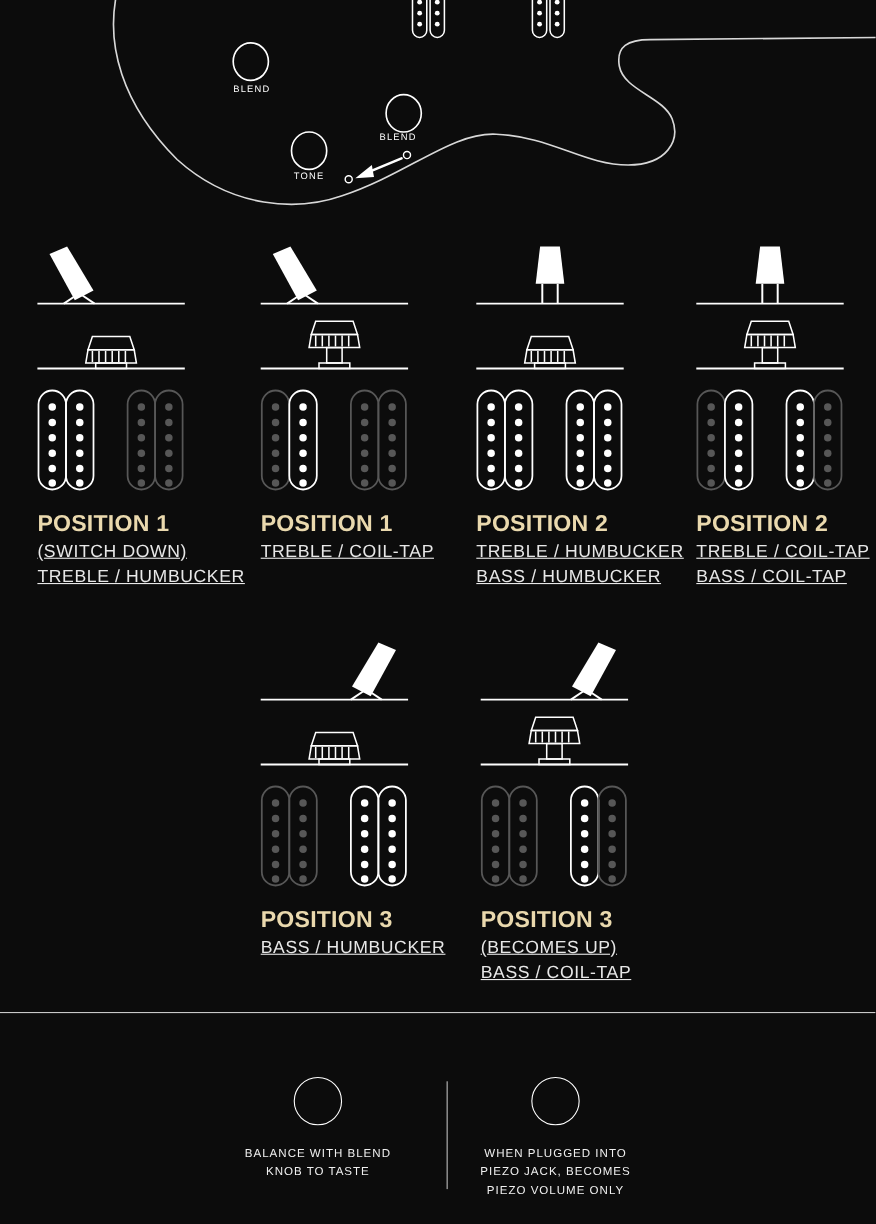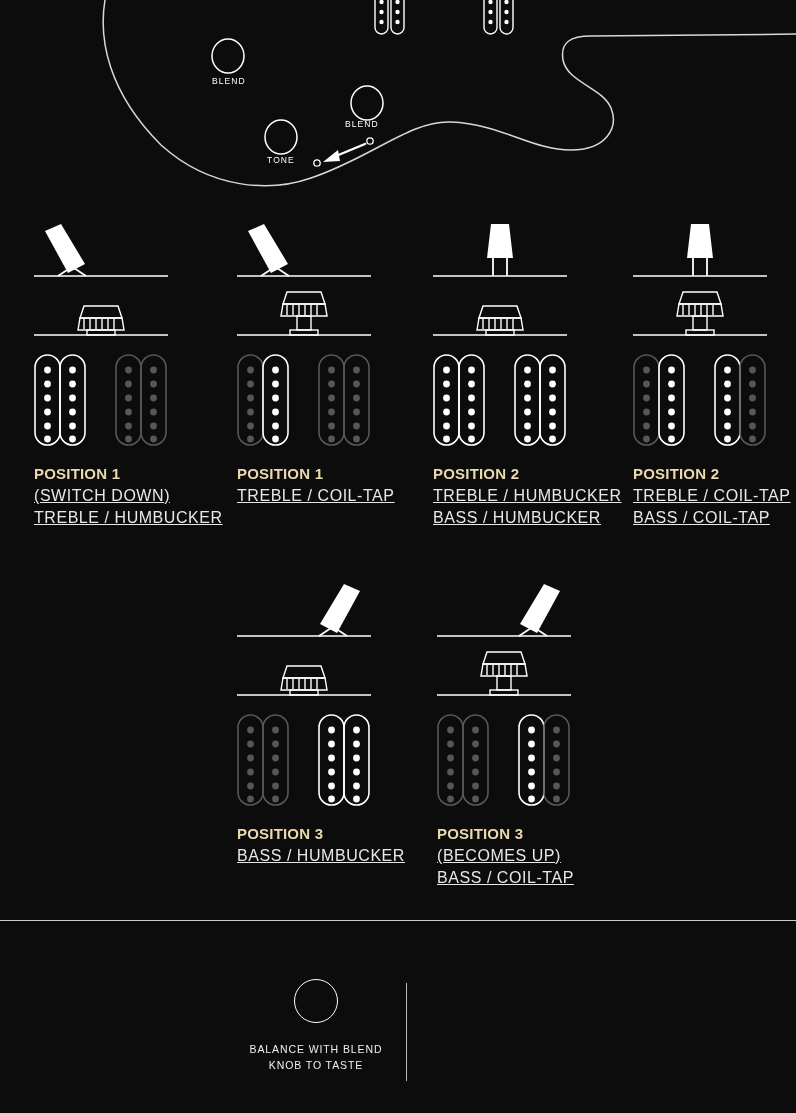--- a/index.html
+++ b/index.html
@@ -66,21 +66,21 @@
   }
 
   .caption-block {
     position: absolute;
     left: 5px;
     top: 248px;
     width: 195px;
   }
   .position-title {
     color: #ead9ae;
-    font-size: 15px;
+    font-size: 21px;
     font-weight: bold;
     letter-spacing: 0.2px;
     line-height: 1.05;
     margin: 0 0 3px 0;
     white-space: nowrap;
   }
   .caption-sub {
     color: #e8e8e8;
     font-size: 16px;
     letter-spacing: 0.55px;
@@ -571,21 +571,27 @@
       <div class="position-title">POSITION 3</div>
       <div class="caption-sub">(BECOMES UP)</div>
       <div class="caption-sub">BASS / COIL-TAP</div>
     </div>
   </div>
 </div>
 
 <div id="footer-divider"></div>
 
 <div id="footer-section">
-  <div class="footer-item" style="left:211px;">
+  <div class="footer-item" style="left:184px;">
     <div class="footer-knob"></div>
     <div class="footer-text">BALANCE WITH BLEND</div>
     <div class="footer-text">KNOB TO TASTE</div>
   </div>
 
   <div id="footer-separator"></div>
 
+  <div class="footer-item" style="left:400px;">
+    <div class="footer-knob"></div>
+    <div class="footer-text">WHEN PLUGGED INTO</div>
+    <div class="footer-text">PIEZO JACK, BECOMES</div>
+    <div class="footer-text">PIEZO VOLUME ONLY</div>
+  </div>
 </div>
 
 </body></html>

